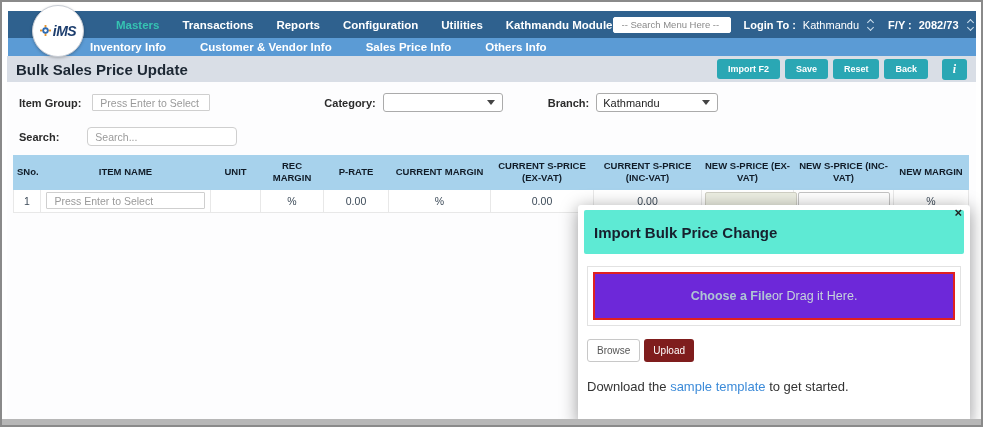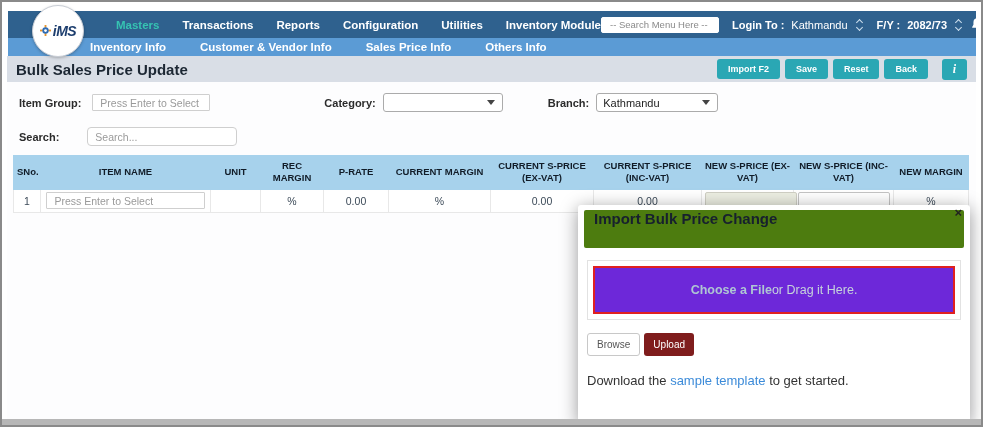--- a/index.html
+++ b/index.html
@@ -102,21 +102,21 @@
   .row-input { width:97%; height:17px; }
   .num-input { width:92px; height:17px; border:1px solid #c4c4c4; border-radius:2px; background:#fff; }
   .num-input.disabled { background:#eceee2; border-color:#cfcfc4; }
   
   .modal {
     position:absolute; left:576px; top:203px; width:392px; height:218px;
     background:#fff; border-radius:3px; z-index:40;
     box-shadow:0 3px 18px rgba(0,0,0,.4); padding:5px 6px;
   }
   .modal-header {
-    background:#4d7c0f; height:38px; display:flex; align-items:flex-start;
+    background:#5eead4; height:44px; display:flex; align-items:center;
     padding:0 10px; border-radius:2px;
   }
   .modal-title { font-size:15px; font-weight:bold; color:#17202e; }
   .modal-close {
     position:absolute; top:1px; right:8px; font-size:13px; font-weight:bold;
     color:#222; cursor:pointer; line-height:1;
   }
   .dropzone-outer { margin:12px 3px 0 3px; border:1px solid #e2e2e2; padding:5px; }
   .dropzone {
     border:2px solid #e02020; height:48px; display:flex; align-items:center;
@@ -161,21 +161,21 @@
     </div>
   </div>
 
   <div class="topnav">
     <div class="menu">
       <span class="menu-item active">Masters</span>
       <span class="menu-item">Transactions</span>
       <span class="menu-item">Reports</span>
       <span class="menu-item">Configuration</span>
       <span class="menu-item">Utilities</span>
-      <span class="menu-item">Inventory Module</span>
+      <span class="menu-item">Kathmandu Module</span>
     </div>
     <div class="right">
       <input class="menu-search" placeholder="-- Search Menu Here --" style="">
       <span class="tn-label">Login To :</span>
       <span class="tn-value">Kathmandu</span>
       <span class="updown">
           <i class="up"></i>
           <i class="down"></i>
         </span>
       <span class="tn-label" style="margin-left:6px">F/Y :</span>

